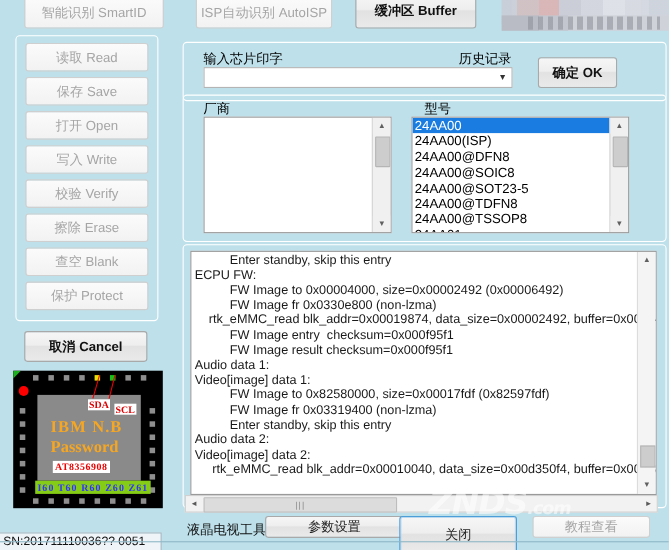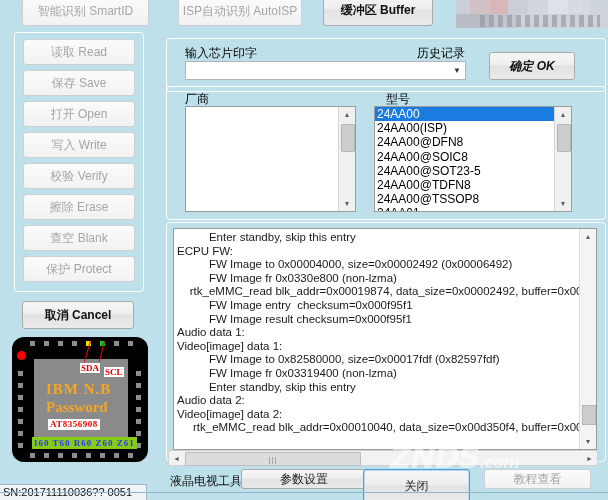--- a/index.html
+++ b/index.html
@@ -44,21 +44,21 @@
   #blur-text{position:absolute;left:480px;top:15px;width:120px;height:12px;
      background:repeating-linear-gradient(90deg,#8a8d95 0 5px,transparent 5px 9px);opacity:.55;}
 
   
   #left-group{position:absolute;left:14px;top:32px;width:128px;height:258px;
     border:1px solid #ffffff;border-radius:4px;}
   .lbtn{position:absolute;left:8px;width:112px;height:26px;}
   #cancel-btn{position:absolute;left:22px;top:301px;width:112px;height:28px;}
 
   
-  #chip-photo{position:absolute;left:12px;top:337px;width:136px;height:125px;background:#000;overflow:hidden;border-radius:12px;}
+  #chip-photo{position:absolute;left:12px;top:337px;width:136px;height:125px;background:#000;overflow:hidden;}
   .pad{position:absolute;width:5px;height:5px;background:#8e8e8e;}
   #chip-body{position:absolute;left:22px;top:22px;width:94px;height:78px;background:#8a8a8a;}
   #chip-tri{position:absolute;left:0;top:0;width:0;height:0;border-left:7px solid #1eb01e;border-bottom:7px solid transparent;}
   #chip-dot{position:absolute;left:5px;top:14px;width:9px;height:9px;border-radius:50%;background:#f00;}
   #sda-lead{position:absolute;left:78px;top:4px;width:1px;height:22px;background:#e00;transform:rotate(16deg);transform-origin:top;}
   #scl-lead{position:absolute;left:92px;top:4px;width:1px;height:22px;background:#e00;transform:rotate(14deg);transform-origin:top;}
   .lead-tag{position:absolute;background:#fff;color:#d00;font-family:"Liberation Serif","DejaVu Serif",serif;
     font-weight:bold;font-size:9px;padding:0 1px;line-height:10px;}
   #sda-tag{left:68px;top:26px;}
   #scl-tag{left:92px;top:30px;}
@@ -85,21 +85,21 @@
   .caption{position:absolute;font-size:12px;color:#000;text-align:center;}
   #input-label{left:185px;top:45px;}
   #history-label{left:417px;top:45px;}
   #vendor-label{left:185px;top:91px;}
   #model-label{left:386px;top:91px;}
 
   #chip-input-wrap{position:absolute;left:185px;top:61px;width:281px;height:19px;
     background:#fff;border:1px solid #b4b4b4;box-sizing:border-box;display:flex;}
   #chip-input{flex:1;border:0;outline:0;font-size:12px;padding:0 3px;background:transparent;}
   #chip-input-arrow{width:16px;display:flex;align-items:center;justify-content:center;color:#333;font-size:8px;}
-  #ok-btn{position:absolute;left:489px;top:52px;width:86px;height:28px;font-style:italic;}
+  #ok-btn{position:absolute;left:489px;top:52px;width:72px;height:28px;}
 
   .listbox{position:absolute;background:#fff;border:1px solid #9a9a9a;box-sizing:border-box;overflow:hidden;}
   #vendor-list{left:185px;top:106px;width:171px;height:106px;}
   #model-list{left:374px;top:106px;width:198px;height:106px;}
   .list-items{position:absolute;left:0;top:0;right:16px;bottom:0;overflow:hidden;}
   .li{font-size:12px;line-height:14.2px;padding:0 2px;white-space:nowrap;color:#000;}
   .li.sel{background:#1a7ce0;color:#fff;}
 
   .vscroll{position:absolute;right:0;top:0;width:16px;bottom:0;background:#f0f0f0;border-left:1px solid #d4d4d4;}
   .vscroll .arr{position:absolute;left:0;width:16px;height:15px;display:flex;align-items:center;justify-content:center;

